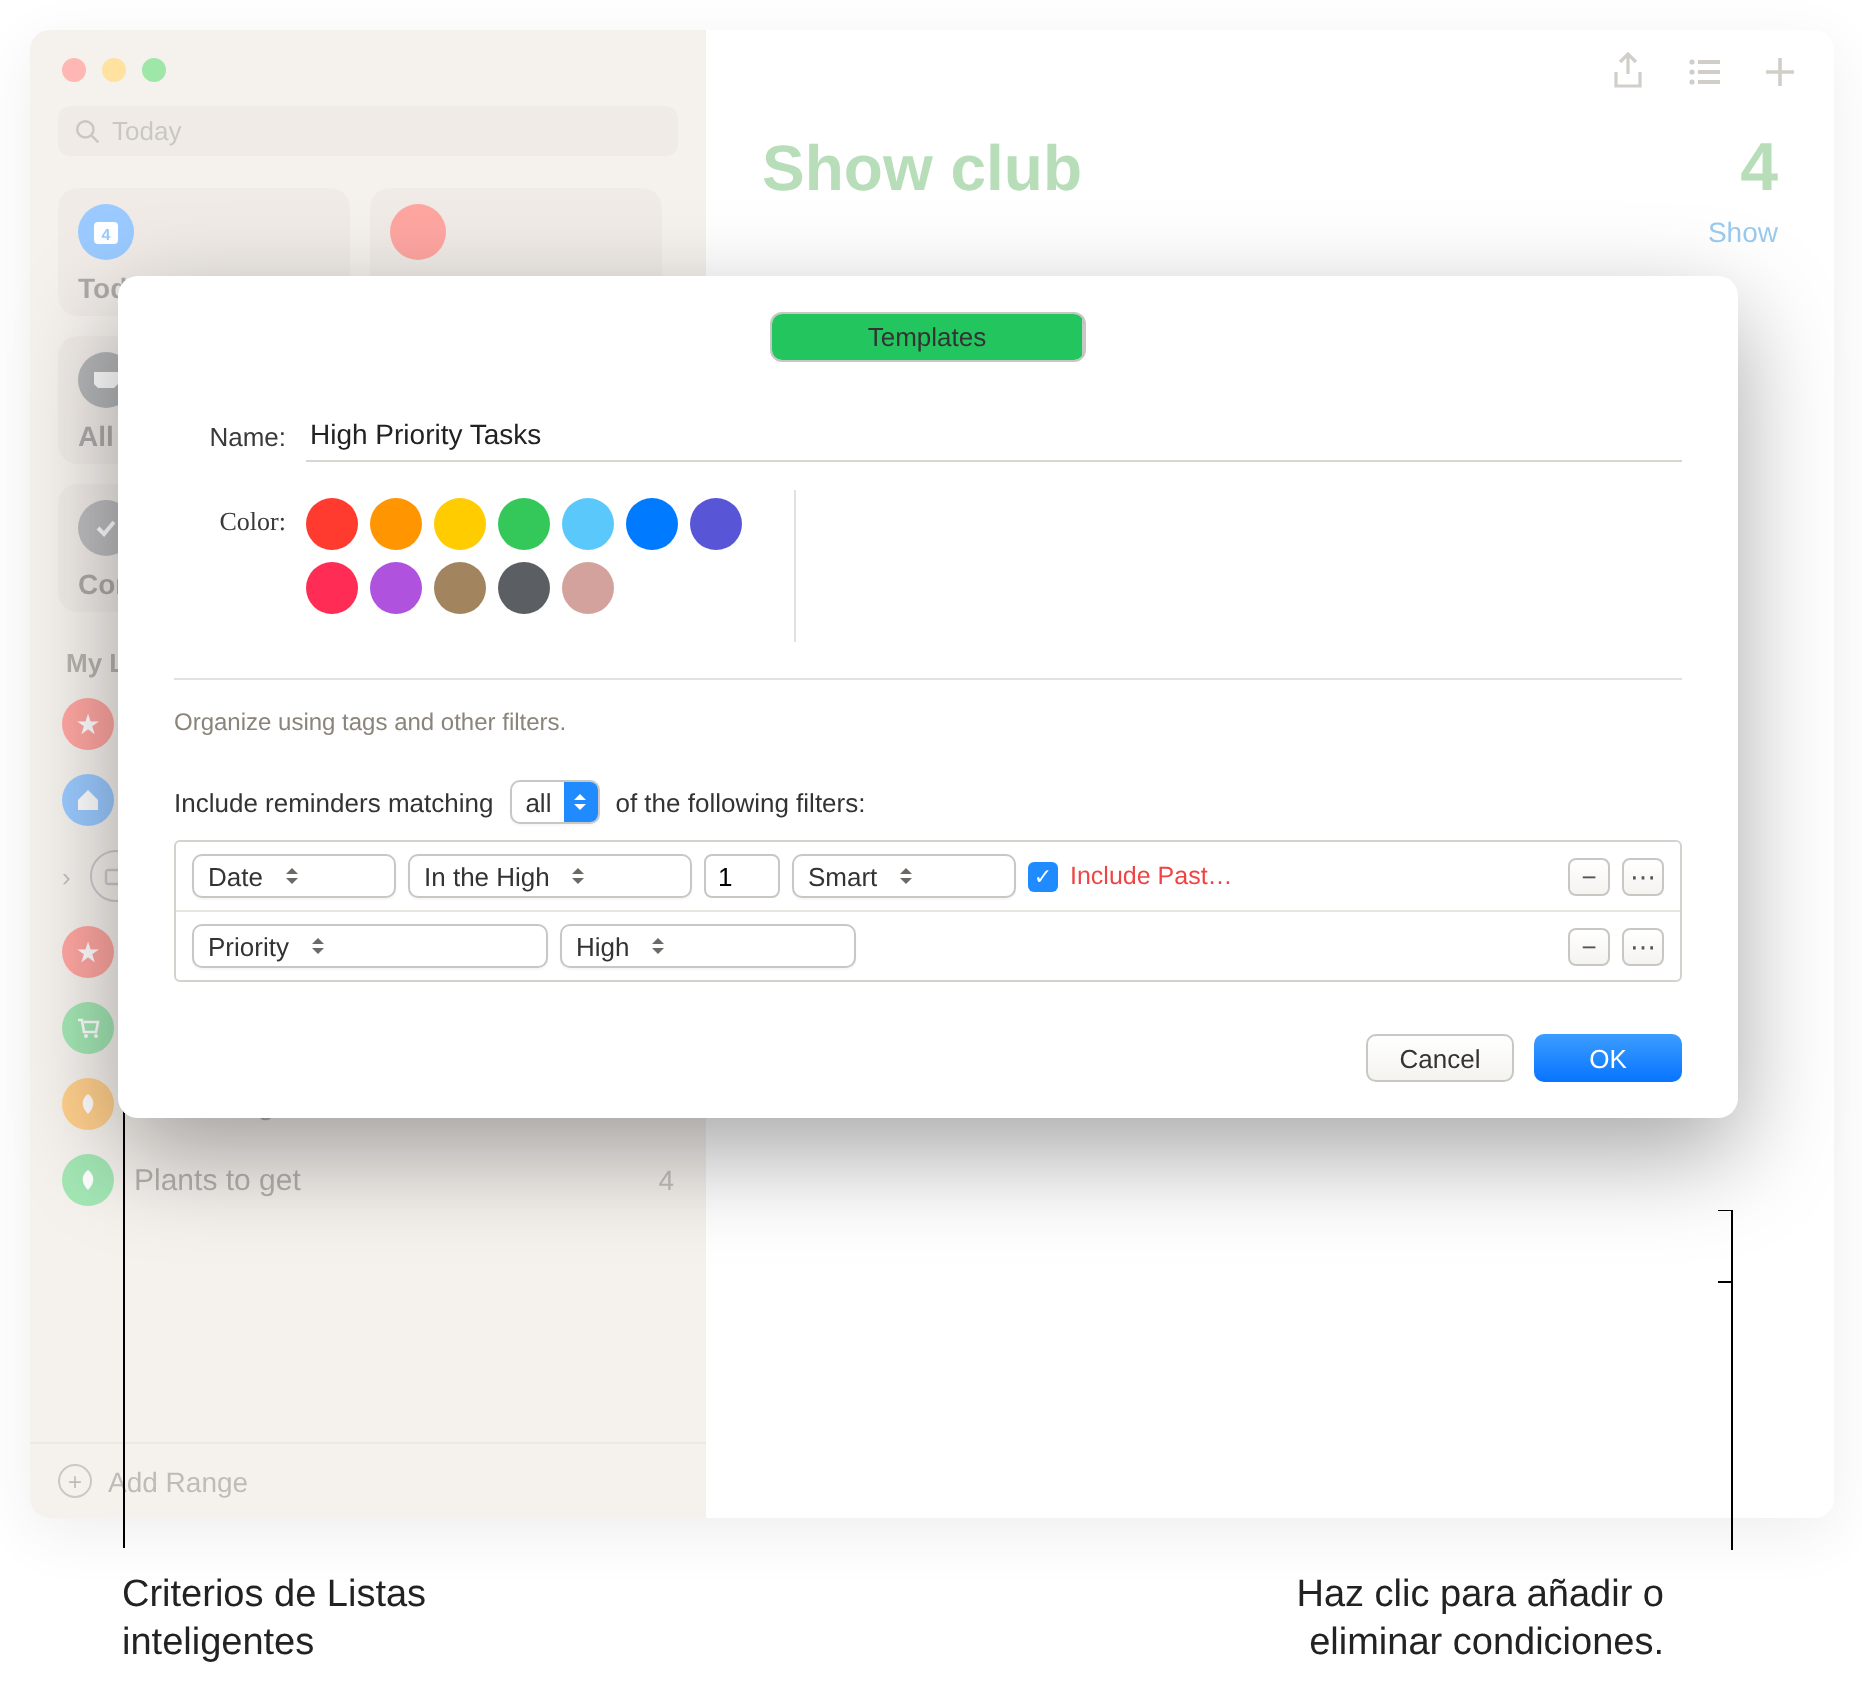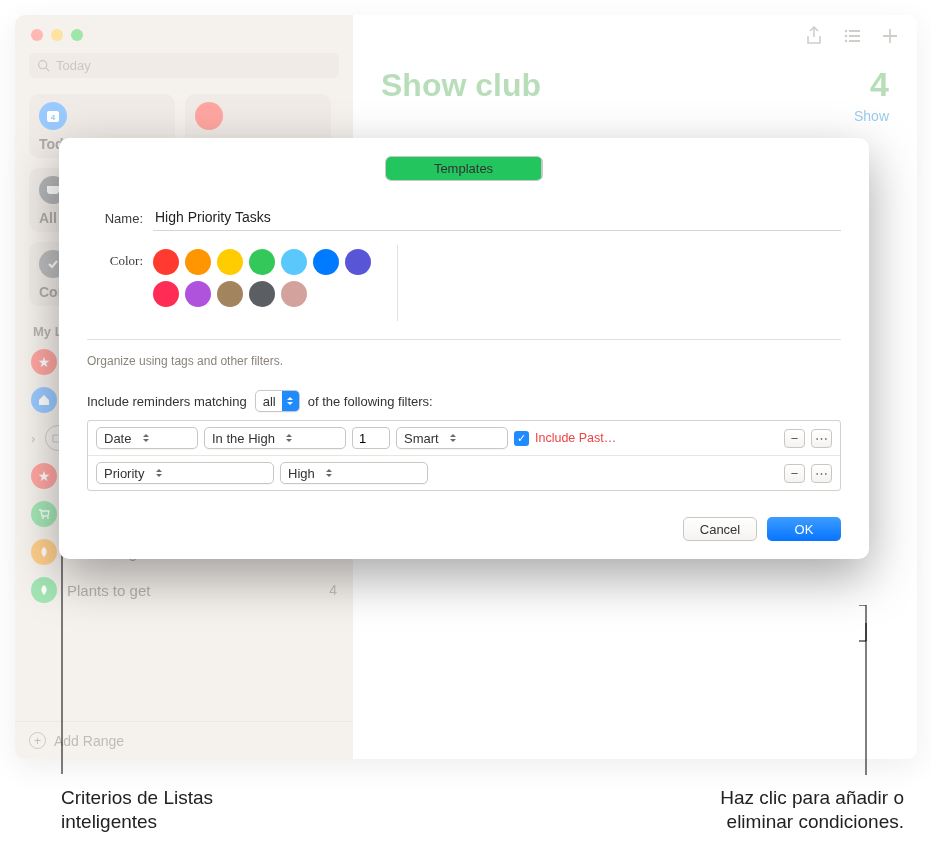--- a/index.html
+++ b/index.html
@@ -382,13 +382,13 @@
 </div>
 
 <svg class="callout-lines" style="left:61px; top:474px;" width="18" height="310">
     <path d="M8 0 H1 V72 H8 M1 36 V300" fill="none" stroke="#000" stroke-width="1"></path>
   </svg>
 <svg class="callout-lines" style="left:849px; top:605px;" width="18" height="175">
     <path d="M10 0 H17 V36 H10 M17 18 V170" fill="none" stroke="#000" stroke-width="1"></path>
   </svg>
 
 <div class="callout-text" style="left:61px; top:786px; max-width:240px">Criterios de Listas inteligentes</div>
-<div class="callout-text" style="left:664px; top:786px; width:240px; text-align:right">Haz clic para añadir o eliminar condiciones.</div>
+<div class="callout-text" style="left:592px; top:786px; width:240px; text-align:right">Haz clic para añadir o eliminar condiciones.</div>
 
 </body></html>

